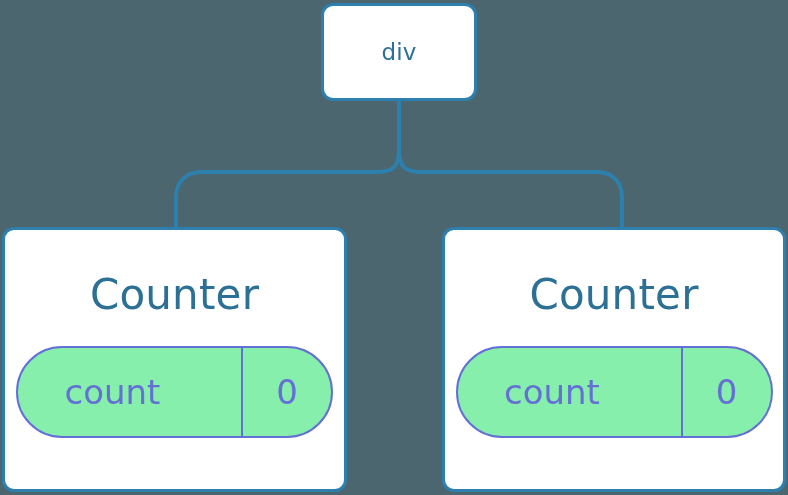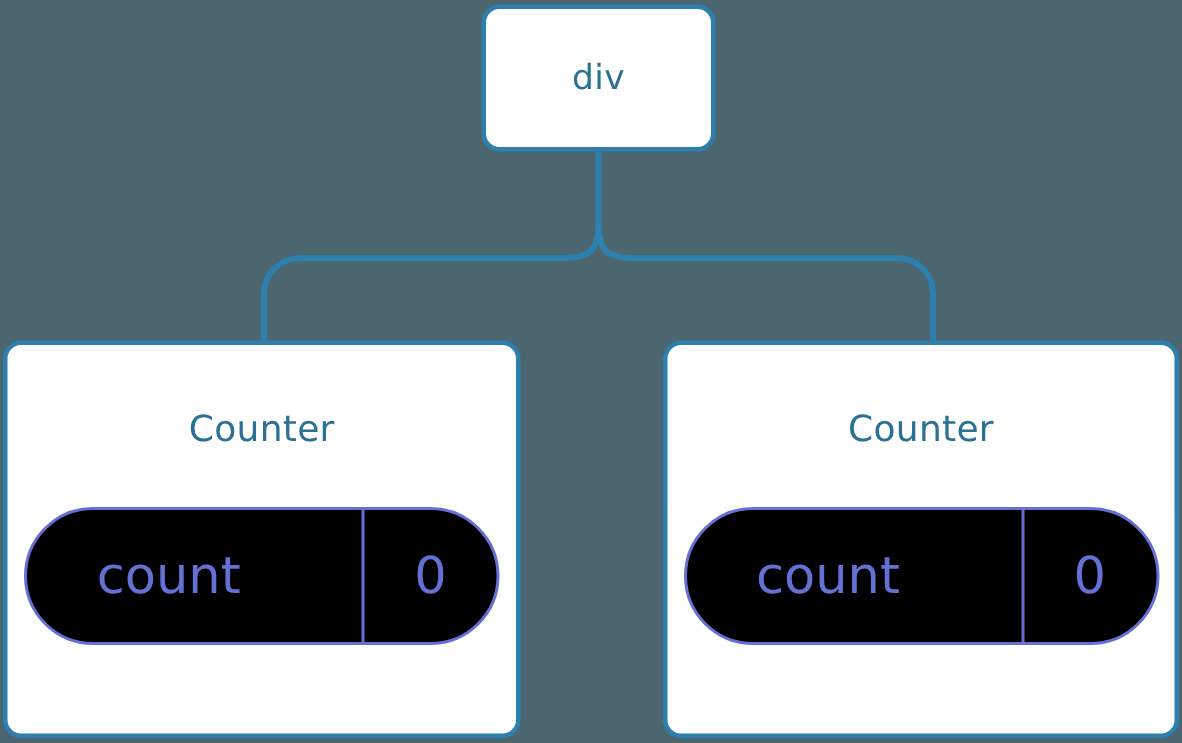--- a/index.html
+++ b/index.html
@@ -62,36 +62,36 @@
     top: 227px;
     height: 265px;
     justify-content: flex-start;
   }
 
   .node-child.left  { left: 2px;   width: 345px; }
   .node-child.right { left: 442px; width: 344px; }
 
   .node-child .node-title {
     margin-top: 44px;
-    font-size: 24px;
+    font-size: 42px;
     line-height: 1;
     color: #2c7095;
     letter-spacing: 0.2px;
   }
 
   
   .state-pill {
-    margin-top: 40px;
+    margin-top: 30px;
     display: flex;
     align-items: stretch;
     height: 92px;
     border: 2px solid #6570d4;
     border-radius: 46px;
     box-sizing: border-box;
-    background: #000000;
+    background: #86efac;
     overflow: hidden;
     gap: 48px;
   }
 
   .pill-key,
   .pill-value {
     display: flex;
     align-items: center;
     justify-content: center;
     color: #6570d4;

